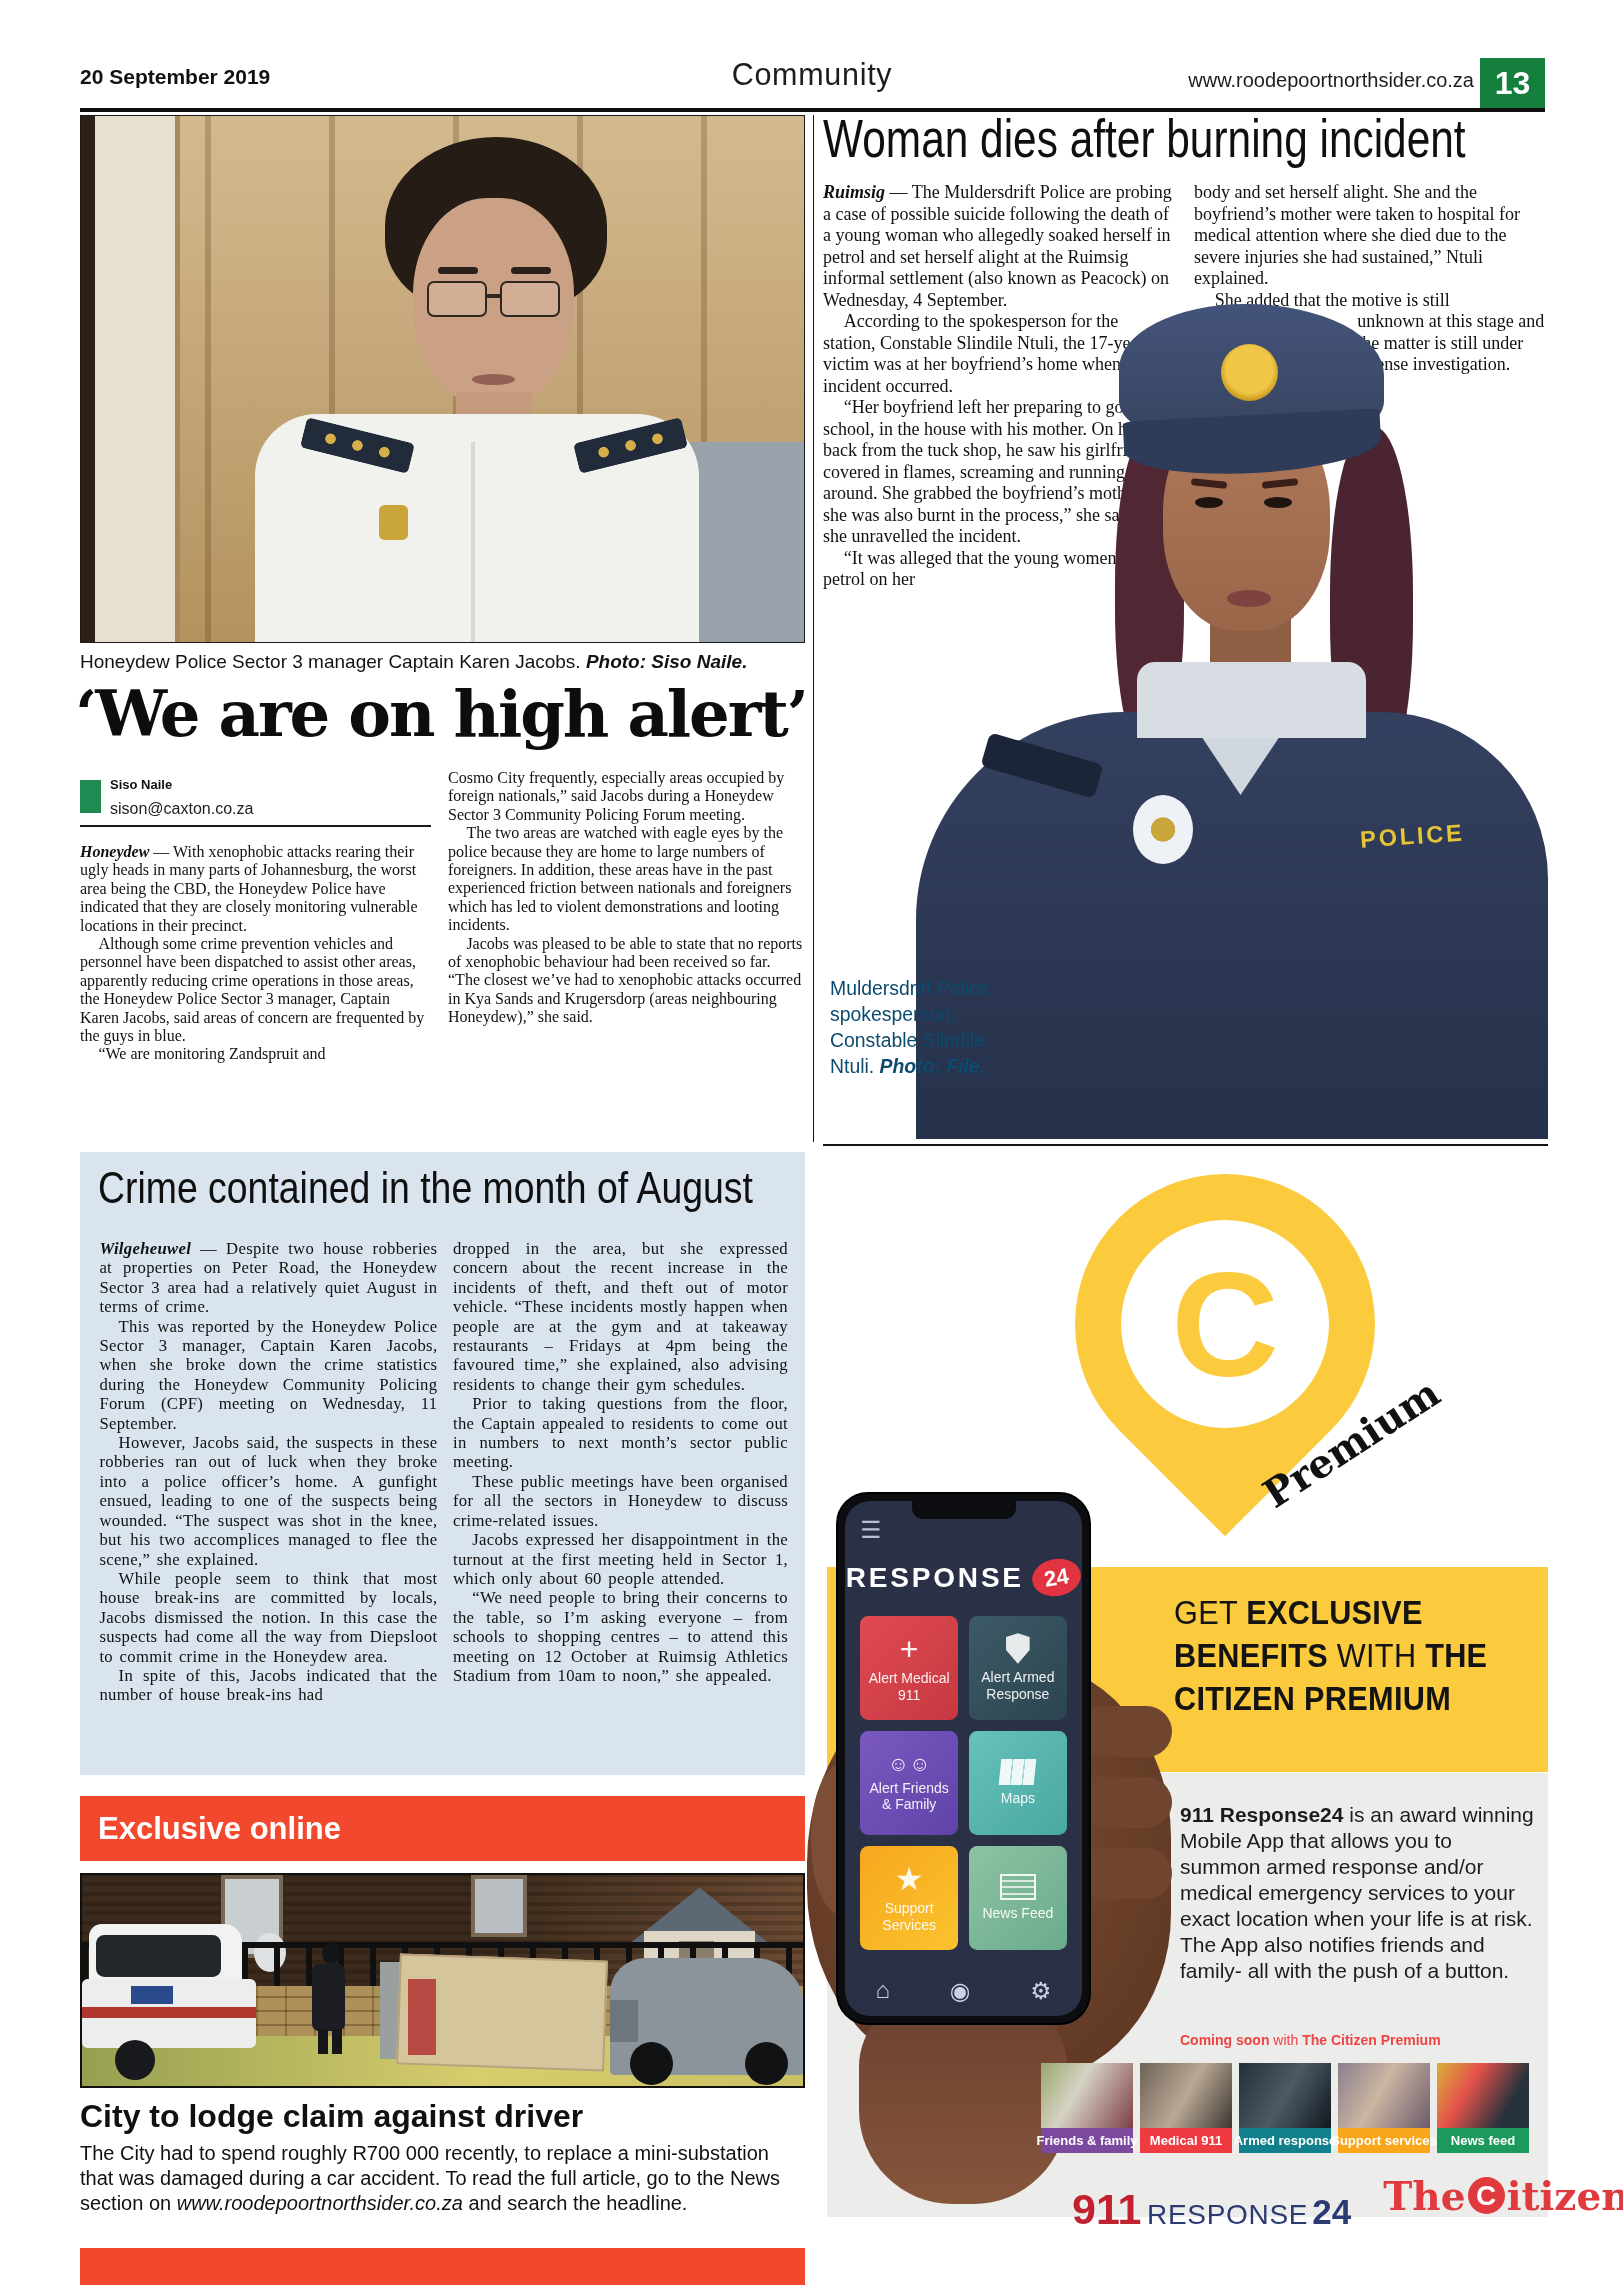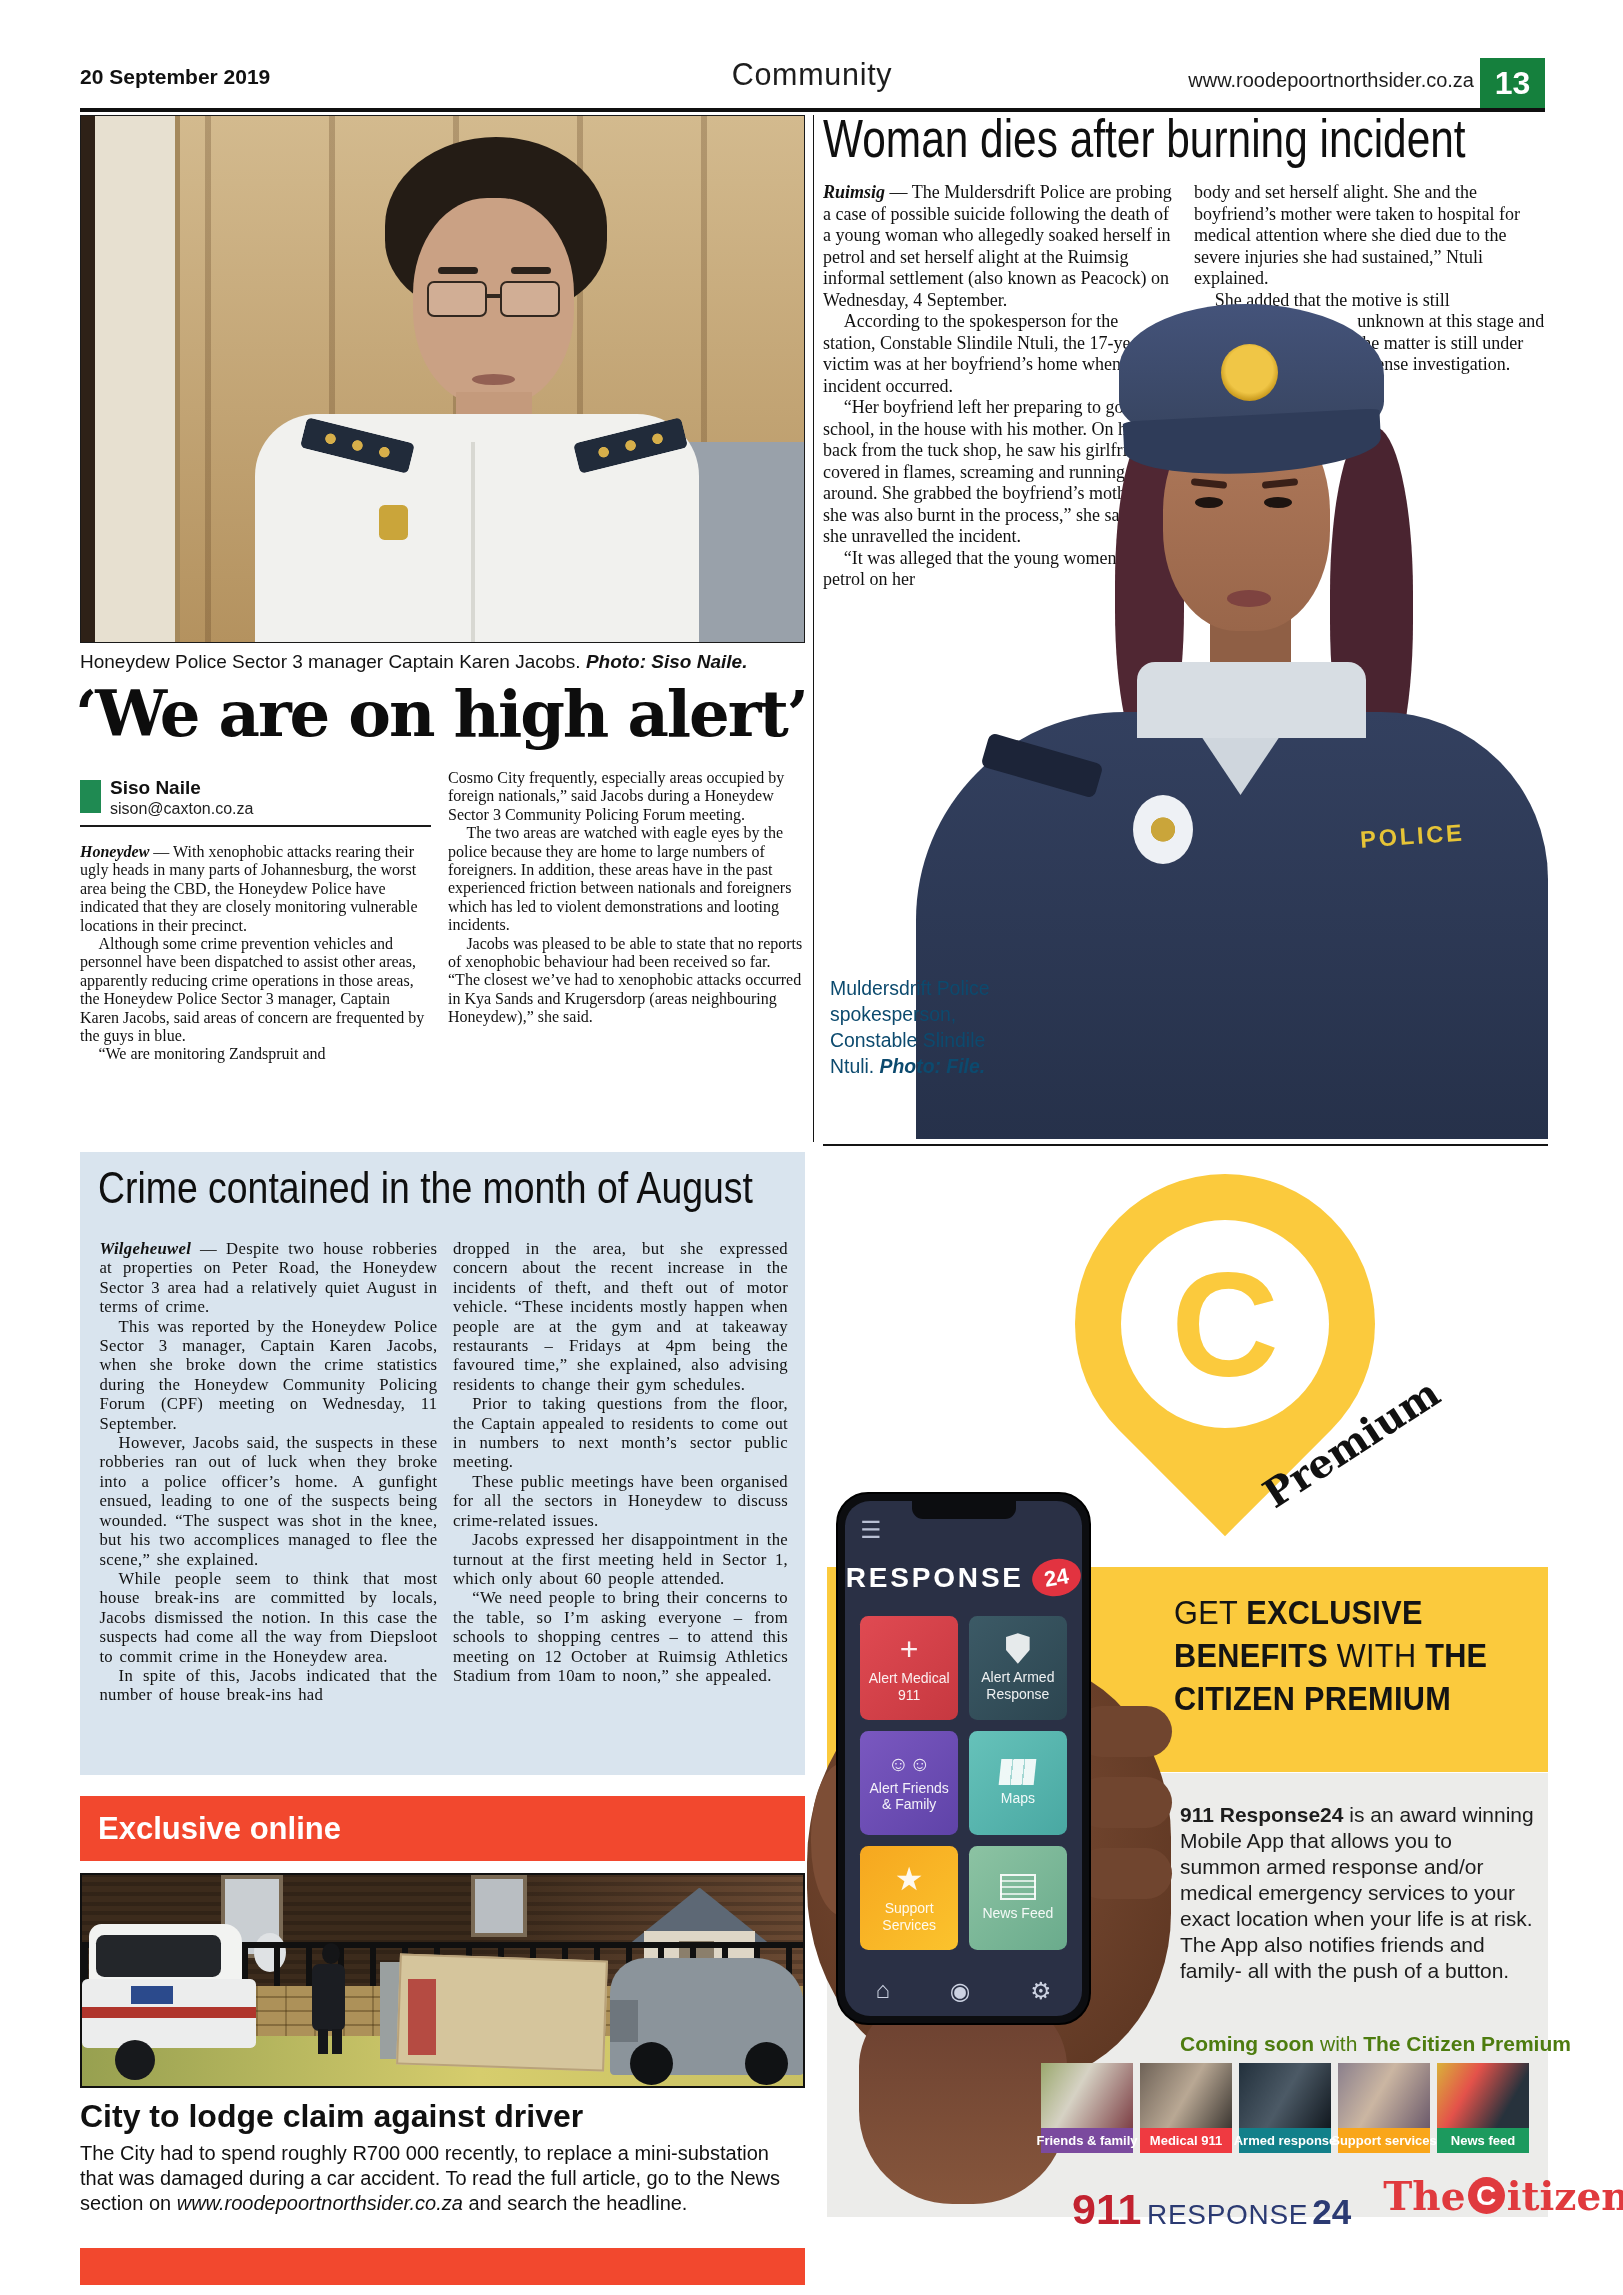--- a/index.html
+++ b/index.html
@@ -40,21 +40,21 @@
              background-image:radial-gradient(circle at 25% 50%, #d7af4a 4.9px, transparent 5.6px), radial-gradient(circle at 50% 50%, #d7af4a 4.9px, transparent 5.6px), radial-gradient(circle at 75% 50%, #d7af4a 4.9px, transparent 5.6px); }
   .jp-ep-r { left:494px; top:314px; width:111px; height:30.5px; background:#212b3a; border-radius:5.6px; transform:rotate(-14deg);
              background-image:radial-gradient(circle at 25% 50%, #d7af4a 4.9px, transparent 5.6px), radial-gradient(circle at 50% 50%, #d7af4a 4.9px, transparent 5.6px), radial-gradient(circle at 75% 50%, #d7af4a 4.9px, transparent 5.6px); }
   .jp-badge { left:298px; top:389px; width:29px; height:35px; background:#caa53a; border-radius:5.6px; }
   .jp-couch { left:566px; top:326px; width:160px; height:201px; background:#99a1aa; border-radius:25px 0 0 0; }
 
   .jacobs-caption { left:80px; top:651px; width:725px; font-size:19px; color:#131313; }
   .alert-headline { left:75px; top:677px; width:743px; font-family:"DejaVu Serif", serif; font-weight:bold;
                     font-size:64px; letter-spacing:-2.1px; line-height:73px; color:#0d0d0d; }
   .by-square { left:80px; top:780px; width:21px; height:33px; background:#1f8a52; }
-  .by-name { left:110px; top:777px; font-size:19px; font-weight:bold; }
+  .by-name { left:110px; top:777px; font-size:13px; font-weight:bold; }
   .by-email { left:110px; top:800px; font-size:16px; color:#222; }
   .by-rule { left:80px; top:825px; width:351px; height:2.1px; background:#1a1a1a; }
 
   .alert-col1 { left:80px; top:843px; width:351px; height:300px; overflow:hidden; font-size:16px; line-height:18.4px; }
   .alert-col2 { left:448px; top:769px; width:357px; height:375px; overflow:hidden; font-size:16px; line-height:18.4px; }
   .bodycol p { margin:0; }
   .ind { text-indent:1.15em; }
   .lead { font-weight:bold; font-style:italic; }
 
   
@@ -145,21 +145,21 @@
   .premium-label { left:1251px; top:1420px; font-family:"DejaVu Serif", serif; font-weight:bold;
                    font-size:39px; color:#111; transform:rotate(-33deg); z-index:2; }
 
   .yellow-banner { left:827px; top:1567px; width:721px; height:205px; background:#fbca3d; z-index:1; }
   .yb-text { position:absolute; left:347px; top:23.6px; font-size:33px; line-height:43px; color:#141414;
              letter-spacing:0.3px; transform:scaleX(.93); transform-origin:0 0; white-space:nowrap; }
   .yb-text b { font-weight:800; }
 
   .grey-panel { left:827px; top:1773px; width:721px; height:444px; background:#ececea; z-index:1; }
   .ad-body { left:1180px; top:1802px; width:354px; font-size:21px; line-height:26px; color:#1c1c1c; z-index:2; }
-  .coming { left:1180px; top:2032px; font-size:21px; color:#4d7c0f; z-index:2; }
+  .coming { left:1180px; top:2032px; font-size:14px; color:#ef4444; z-index:2; }
 
   .hand { left:807px; top:1660px; width:364px; height:422px; z-index:2;
           background:radial-gradient(ellipse at 45% 40%, #7d4e36, #59331f); border-radius:48% 42% 40% 46%; }
   .thumb { left:811px; top:1763px; width:67px; height:153px; background:#7d4e36; border-radius:48%; z-index:2; }
   .finger { width:96px; height:51px; background:#70452f; border-radius:28px; z-index:2; }
   .f1 { left:1076px; top:1706px; } .f2 { left:1076px; top:1777px; } .f3 { left:1076px; top:1848px; }
   .wrist { left:859px; top:1996px; width:208px; height:208px; background:linear-gradient(180deg,#6b4030,#86563c); border-radius:34% 34% 45% 45%; z-index:2; }
 
   .phone { left:836px; top:1492px; width:255px; height:533px; background:#0c0d10; border:2.1px solid #000;
            border-radius:32px; z-index:3; }

